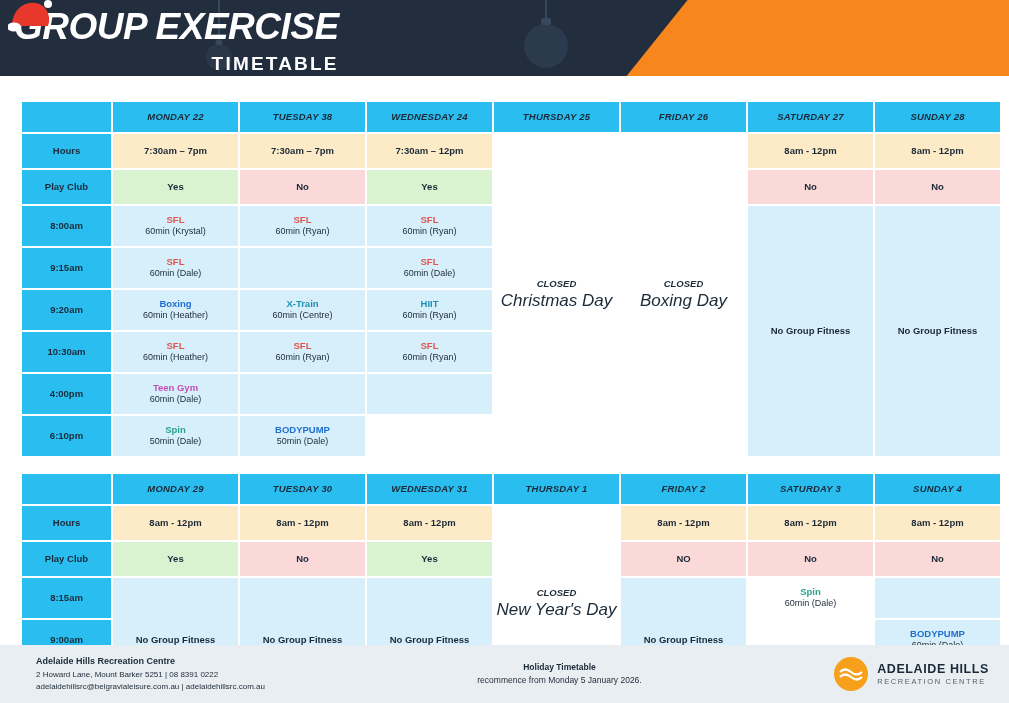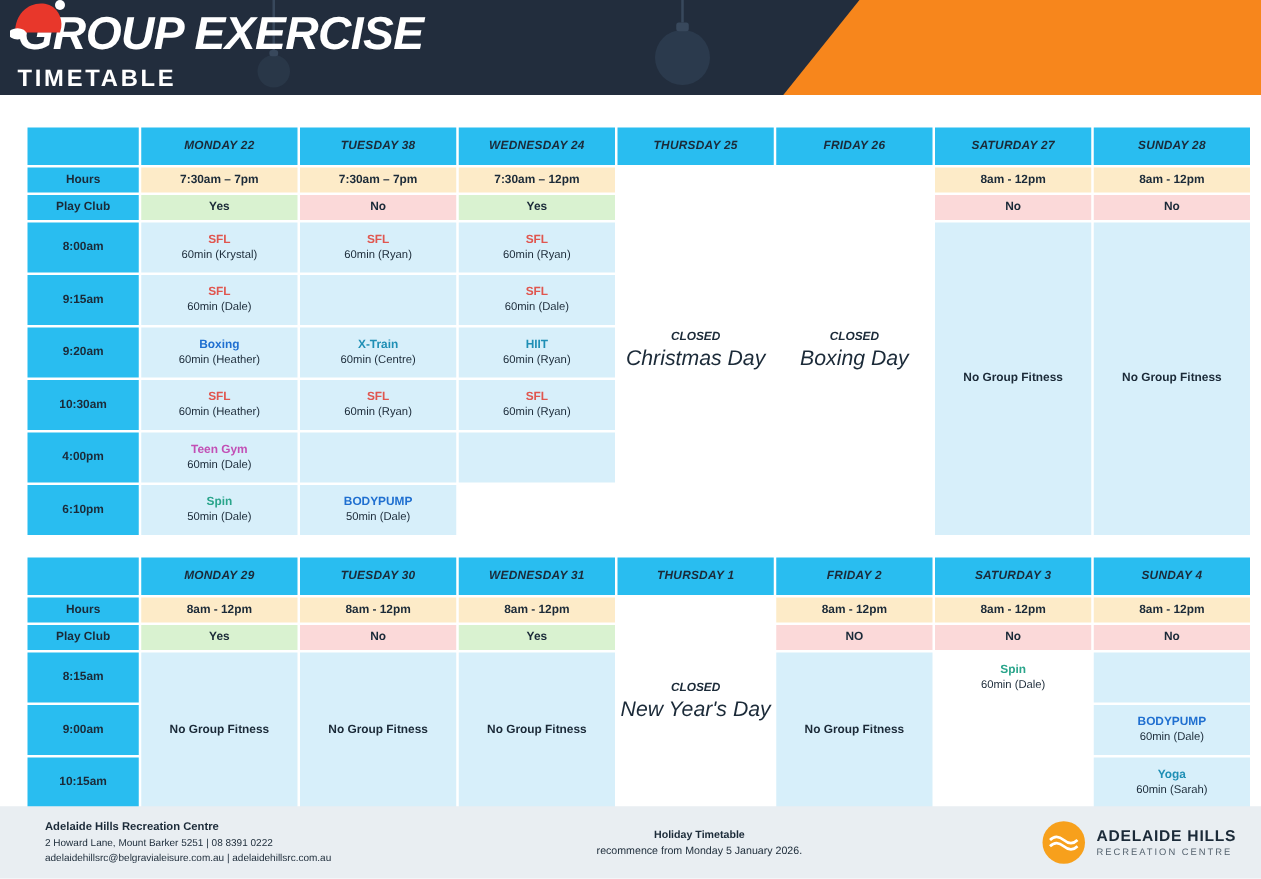--- a/index.html
+++ b/index.html
@@ -56,20 +56,21 @@
     letter-spacing: -0.5px;
     line-height: 1;
   }
   .title-sub {
     font-size: 19px;
     font-weight: bold;
     color: #ffffff;
     letter-spacing: 2.2px;
     margin-top: 9px;
     line-height: 1;
+    text-align: right;
   }
   .santa-hat {
     position: absolute;
     left: 8px; top: 0px;
     width: 44px; height: 32px;
     z-index: 5;
   }
   .date-banner {
     position: absolute;
     right: 0; top: 0;
@@ -122,21 +123,21 @@
     font-size: 12.5px;
     height: 30px;
     letter-spacing: 0.2px;
   }
   .rowlbl {
     background: #29bdf0;
     color: #ffffff;
     font-weight: bold;
     font-size: 9.5px;
   }
-  .h22 { height: 20px; }
+  .h22 { height: 34px; }
   .h40 { height: 40px; }
   .cell-hours { background: #fdebc8; font-weight: bold; font-size: 9.5px; }
   .cell-yes { background: #d9f2d0; font-weight: bold; }
   .cell-no  { background: #fbd9d9; font-weight: bold; }
   .cell-blue { background: #d7effa; }
   .cell-white { background: #ffffff; }
   .cls-name { font-weight: bold; font-size: 9.5px; }
   .cls-sub { font-size: 9px; color: #1b2a38; }
   .closed-cell {
     background: #ffffff;

